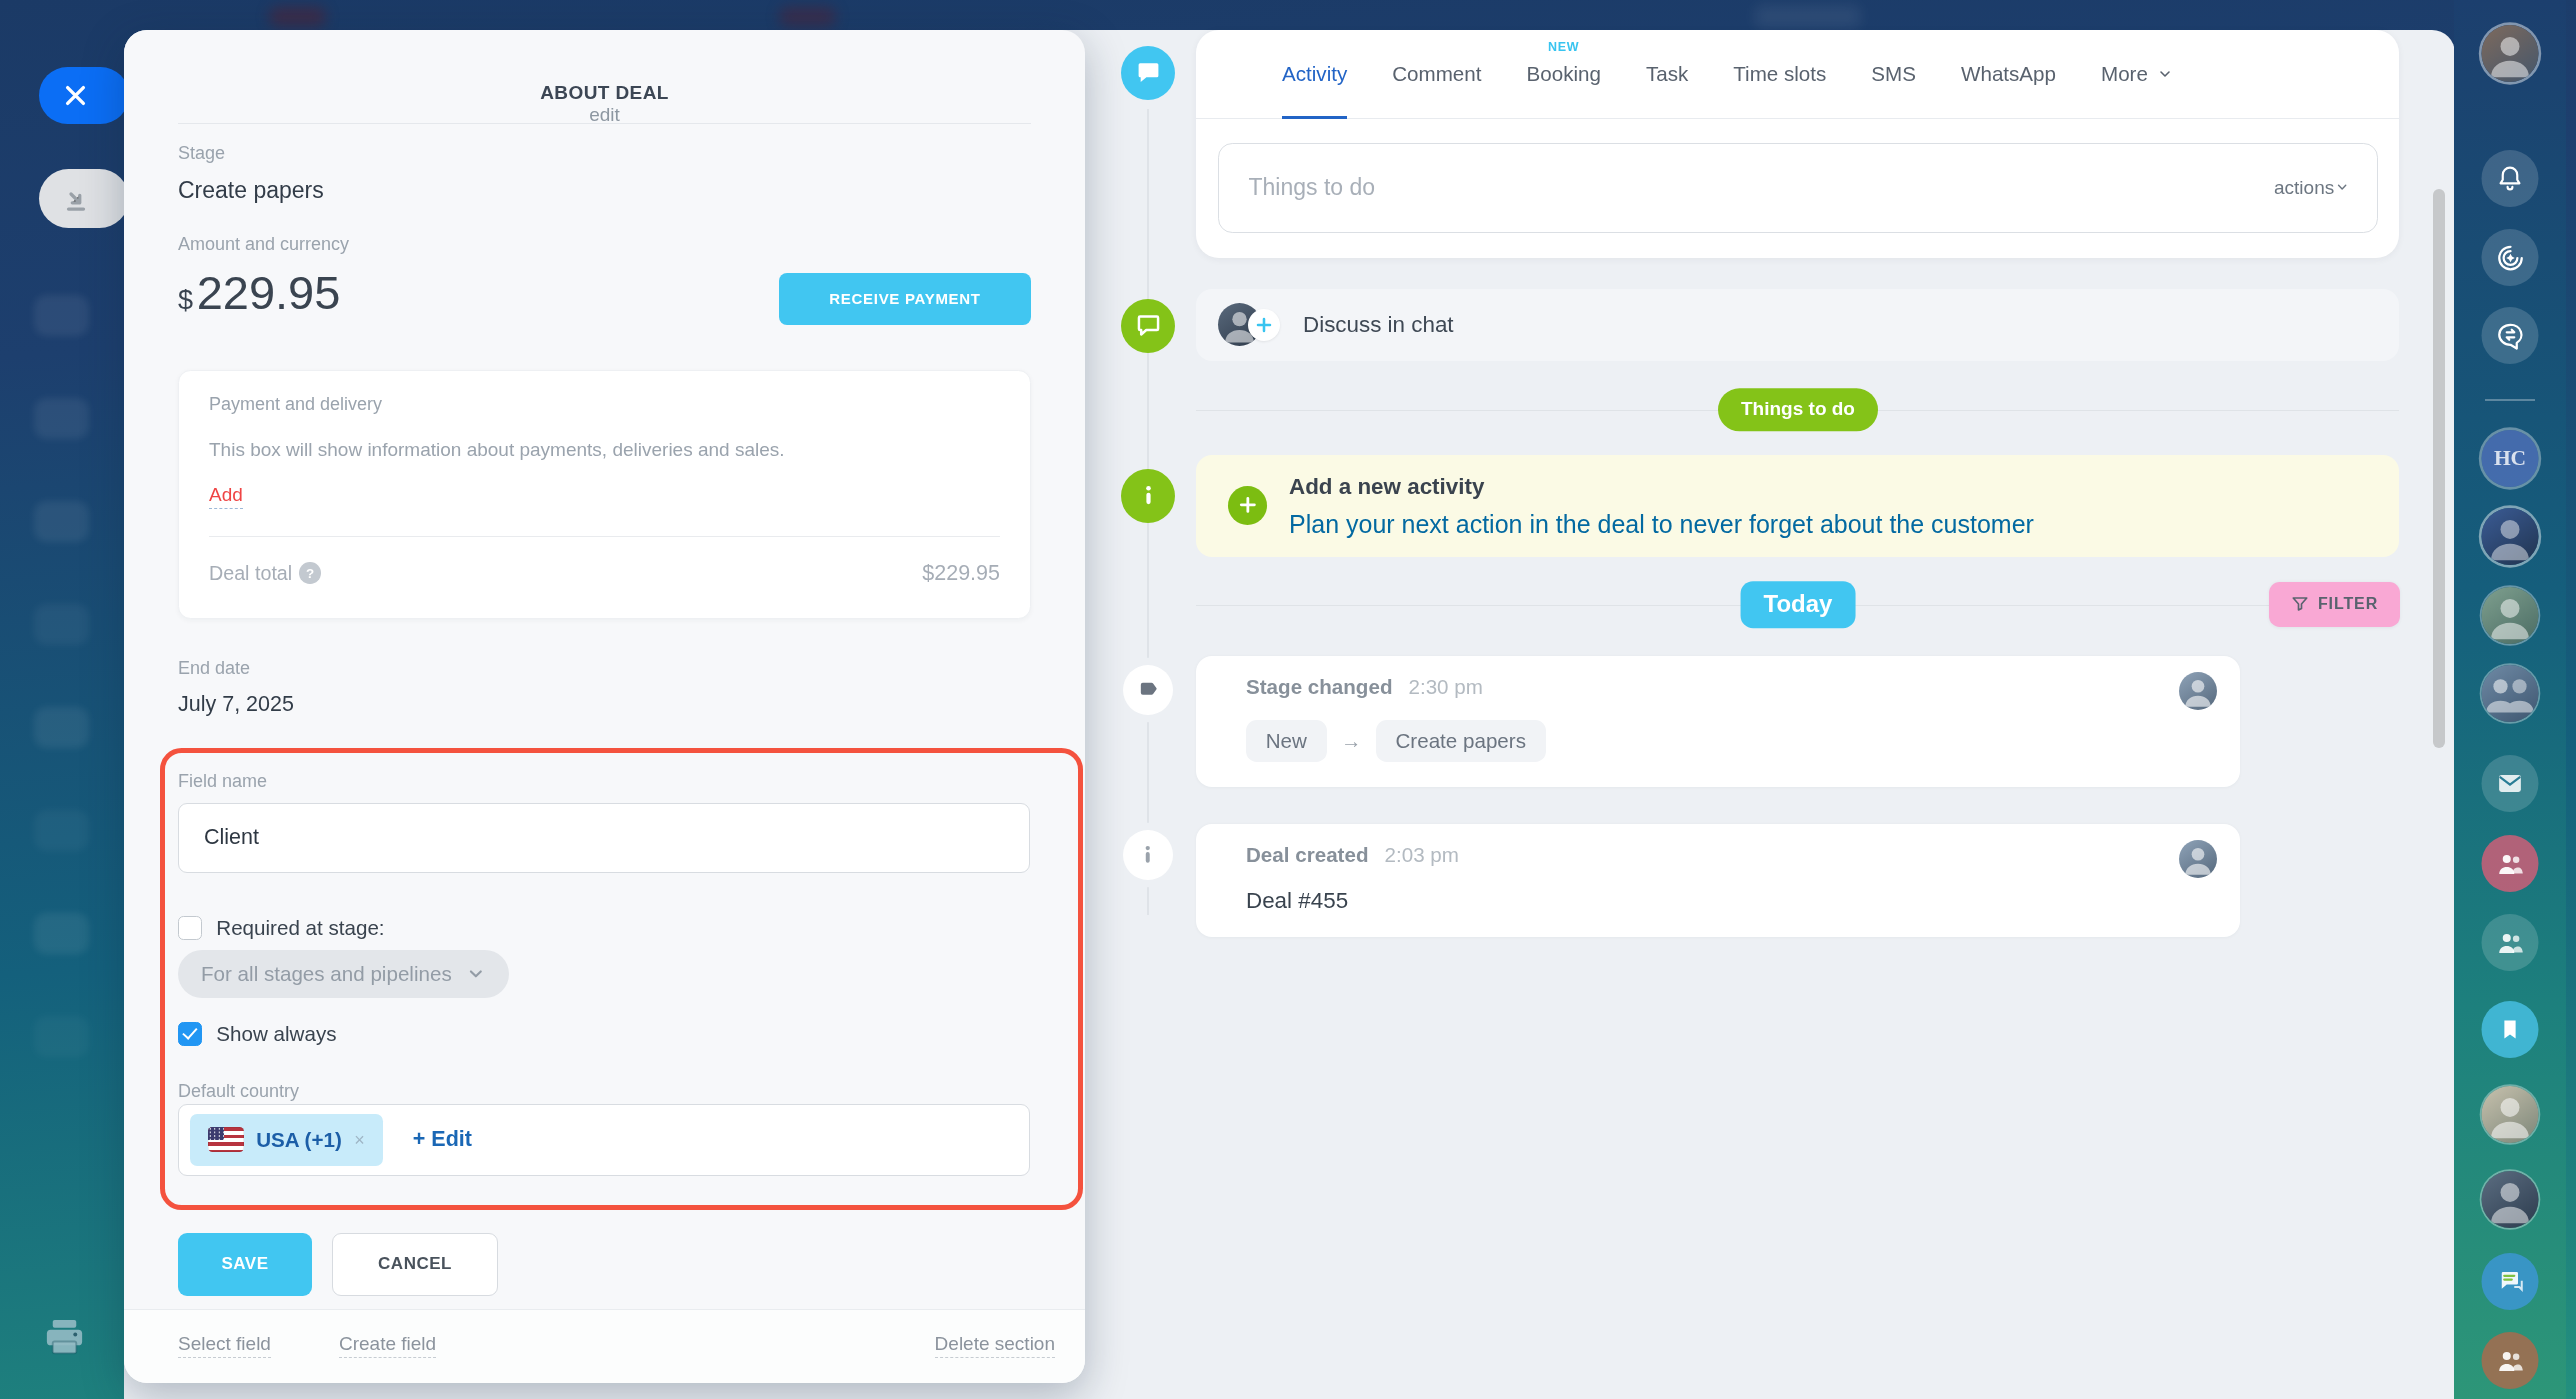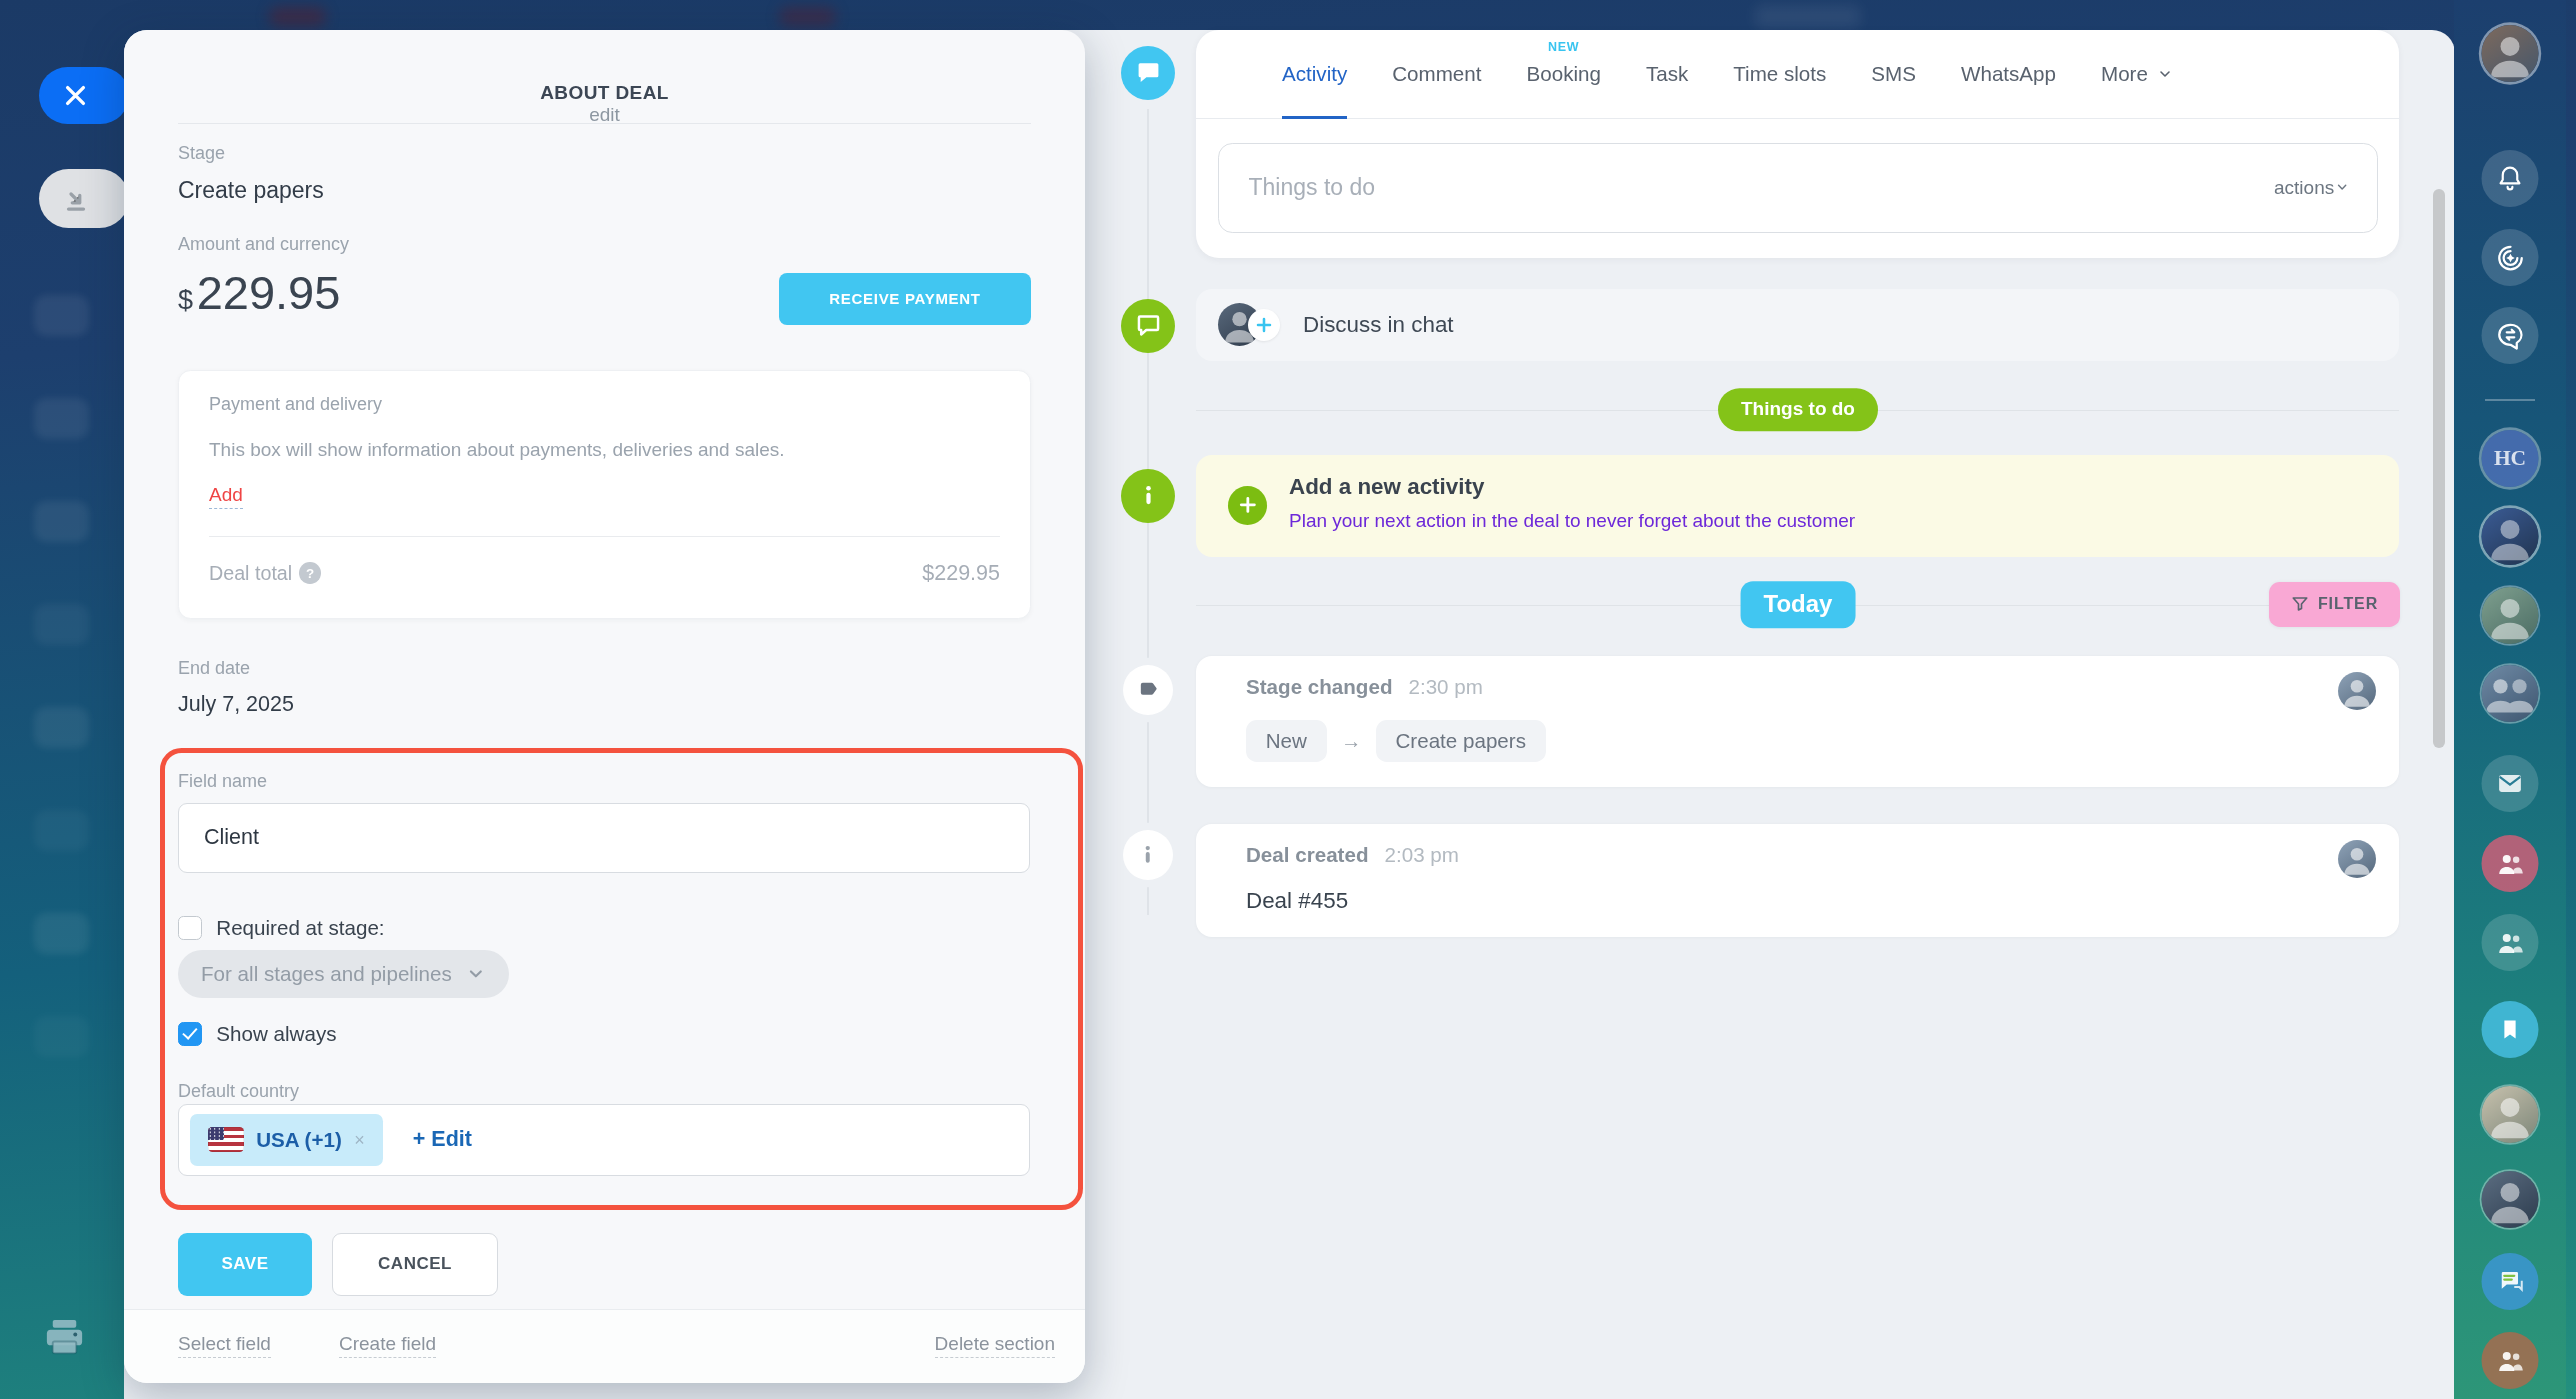--- a/index.html
+++ b/index.html
@@ -123,26 +123,26 @@
   .divider-row{position:absolute;left:1072px;width:1203px;height:0.9px;background:#dfe3e7;}
   .badge{position:absolute;transform:translate(-50%,-50%);border-radius:894px;color:#fff;font-weight:bold;
     display:flex;align-items:center;justify-content:center;z-index:4;}
   .badge-green{background:#84c318;font-size:19px;padding:10.7px 23px;}
   .badge-cyan{background:#41c6f1;font-size:24px;padding:9.8px 23px;border-radius:12.5px;}
   .activity-card{position:absolute;left:1072px;top:425px;width:1203px;height:102px;background:#fbfae5;
     border-radius:16px;cursor:pointer;}
   .act-plus{position:absolute;left:32px;top:31px;width:39px;height:39px;border-radius:50%;background:#7cbd11;
     display:flex;align-items:center;justify-content:center;}
   .act-title{position:absolute;left:93px;top:19.7px;font-size:22.4px;font-weight:bold;color:#3a434e;}
-  .act-sub{position:absolute;left:93px;top:55px;font-size:19px;color:#6d28d9;}
+  .act-sub{position:absolute;left:93px;top:55px;font-size:25px;color:#0369a1;}
   .filter-btn{position:absolute;left:2145px;top:552px;width:131px;height:45px;background:#f9a8d4;border:none;
     border-radius:10.7px;display:flex;align-items:center;justify-content:center;gap:9px;cursor:pointer;
     box-shadow:0 0.9px 3.6px rgba(30,40,60,.06);}
   .filter-btn span{font-size:16px;font-weight:bold;letter-spacing:0.9px;color:#59626e;}
-  .event-card{position:absolute;left:1072px;width:1203px;background:#fff;border-radius:16px;
+  .event-card{position:absolute;left:1072px;width:1044px;background:#fff;border-radius:16px;
     box-shadow:0 0.9px 3.6px rgba(30,40,60,.04);}
   .ev-head{position:absolute;left:50px;top:19.7px;display:flex;align-items:baseline;gap:16px;}
   .ev-title{font-size:20.6px;font-weight:bold;color:#87909a;}
   .ev-time{font-size:20.6px;color:#b3bac1;}
   .ev-avatar{position:absolute;right:23px;top:16px;width:38px;height:38px;}
   .stage-pills{position:absolute;left:50px;top:64px;display:flex;align-items:center;gap:14.3px;}
   .spill{background:#f1f3f6;border-radius:10.7px;padding:9px 19.7px;font-size:20.6px;color:#6b7480;}
   .sarrow{font-size:20.6px;color:#9aa2ab;}
   .ev-body{position:absolute;left:50px;top:64px;font-size:22.4px;color:#39434e;}
   .scroll-thumb{position:absolute;left:2309px;top:159px;width:11.6px;height:559px;background:#c6c8ca;border-radius:6.3px;cursor:grab;}

